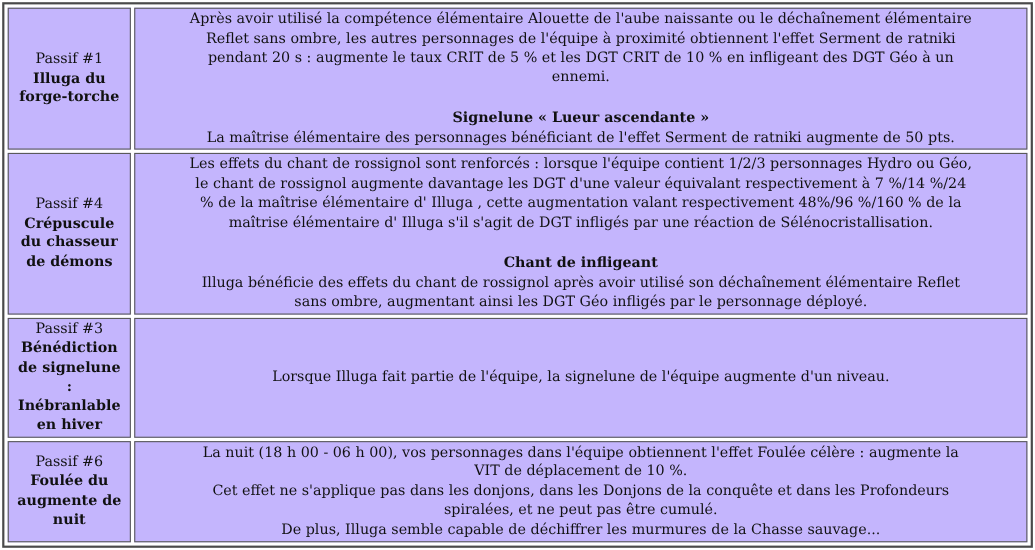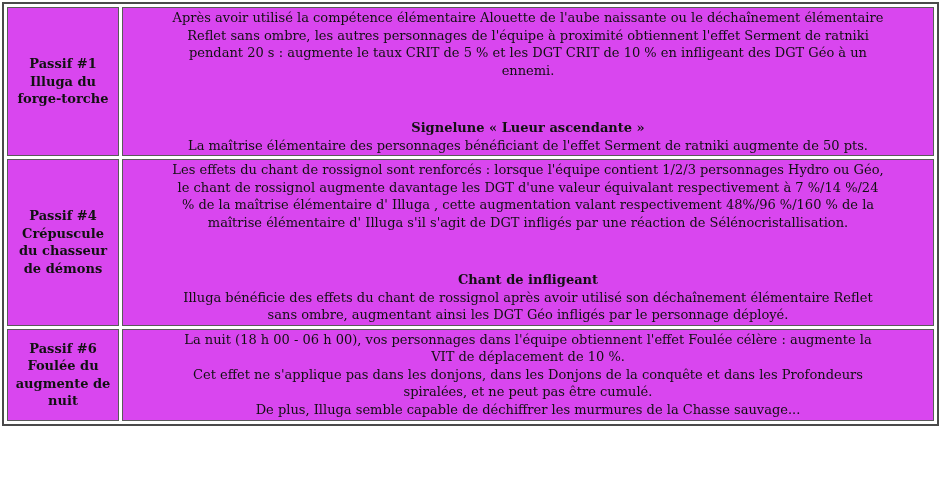--- a/index.html
+++ b/index.html
@@ -21,45 +21,45 @@
     border-spacing: 3px;
     table-layout: fixed;
   }
   td {
     border: 1px solid #5a5a5a;
     vertical-align: middle;
     text-align: center;
     padding: 1px 2px;
     font-size: 13px;
     line-height: 17.5px;
-    background: #d946ef;
+    background: #c4b5fd;
   }
   td.name-cell {
     width: 106px;
   }
   tr.row-1 { height: 128px; }
   tr.row-2 { height: 144px; }
   tr.row-3 { height: 108px; }
   tr.row-4 { height: 92px; }
   .passif-label {
-    font-weight: bold;
+    font-weight: normal;
     white-space: pre-line;
   }
   .passive-name {
     font-weight: bold;
     white-space: pre-line;
   }
   .sec-text {
     white-space: pre-line;
   }
   .sec-heading {
     font-weight: bold;
   }
   .section + .section {
-    margin-top: 40px;
+    margin-top: 20px;
   }
 </style>
 </head>
 <body>
 
 <table class="passives">
   <tbody>
     <tr class="row-1">
       <td class="name-cell">
         <div class="passif-label">Passif #1</div>
@@ -93,20 +93,35 @@
 % de la maîtrise élémentaire d' Illuga , cette augmentation valant respectivement 48%/96 %/160 % de la
 maîtrise élémentaire d' Illuga s'il s'agit de DGT infligés par une réaction de Sélénocristallisation.</div>
         </div>
         <div class="section">
           <div class="sec-heading">Chant de infligeant</div>
           <div class="sec-text">Illuga bénéficie des effets du chant de rossignol après avoir utilisé son déchaînement élémentaire Reflet
 sans ombre, augmentant ainsi les DGT Géo infligés par le personnage déployé.</div>
         </div>
       </td>
     </tr>
+    <tr class="row-3">
+      <td class="name-cell">
+        <div class="passif-label">Passif #3</div>
+        <div class="passive-name">Bénédiction
+de signelune
+:
+Inébranlable
+en hiver</div>
+      </td>
+      <td class="desc-cell">
+        <div class="section">
+          <div class="sec-text">Lorsque Illuga fait partie de l'équipe, la signelune de l'équipe augmente d'un niveau.</div>
+        </div>
+      </td>
+    </tr>
     <tr class="row-4">
       <td class="name-cell">
         <div class="passif-label">Passif #6</div>
         <div class="passive-name">Foulée du
 augmente de
 nuit</div>
       </td>
       <td class="desc-cell">
         <div class="section">
           <div class="sec-text">La nuit (18 h 00 - 06 h 00), vos personnages dans l'équipe obtiennent l'effet Foulée célère : augmente la

